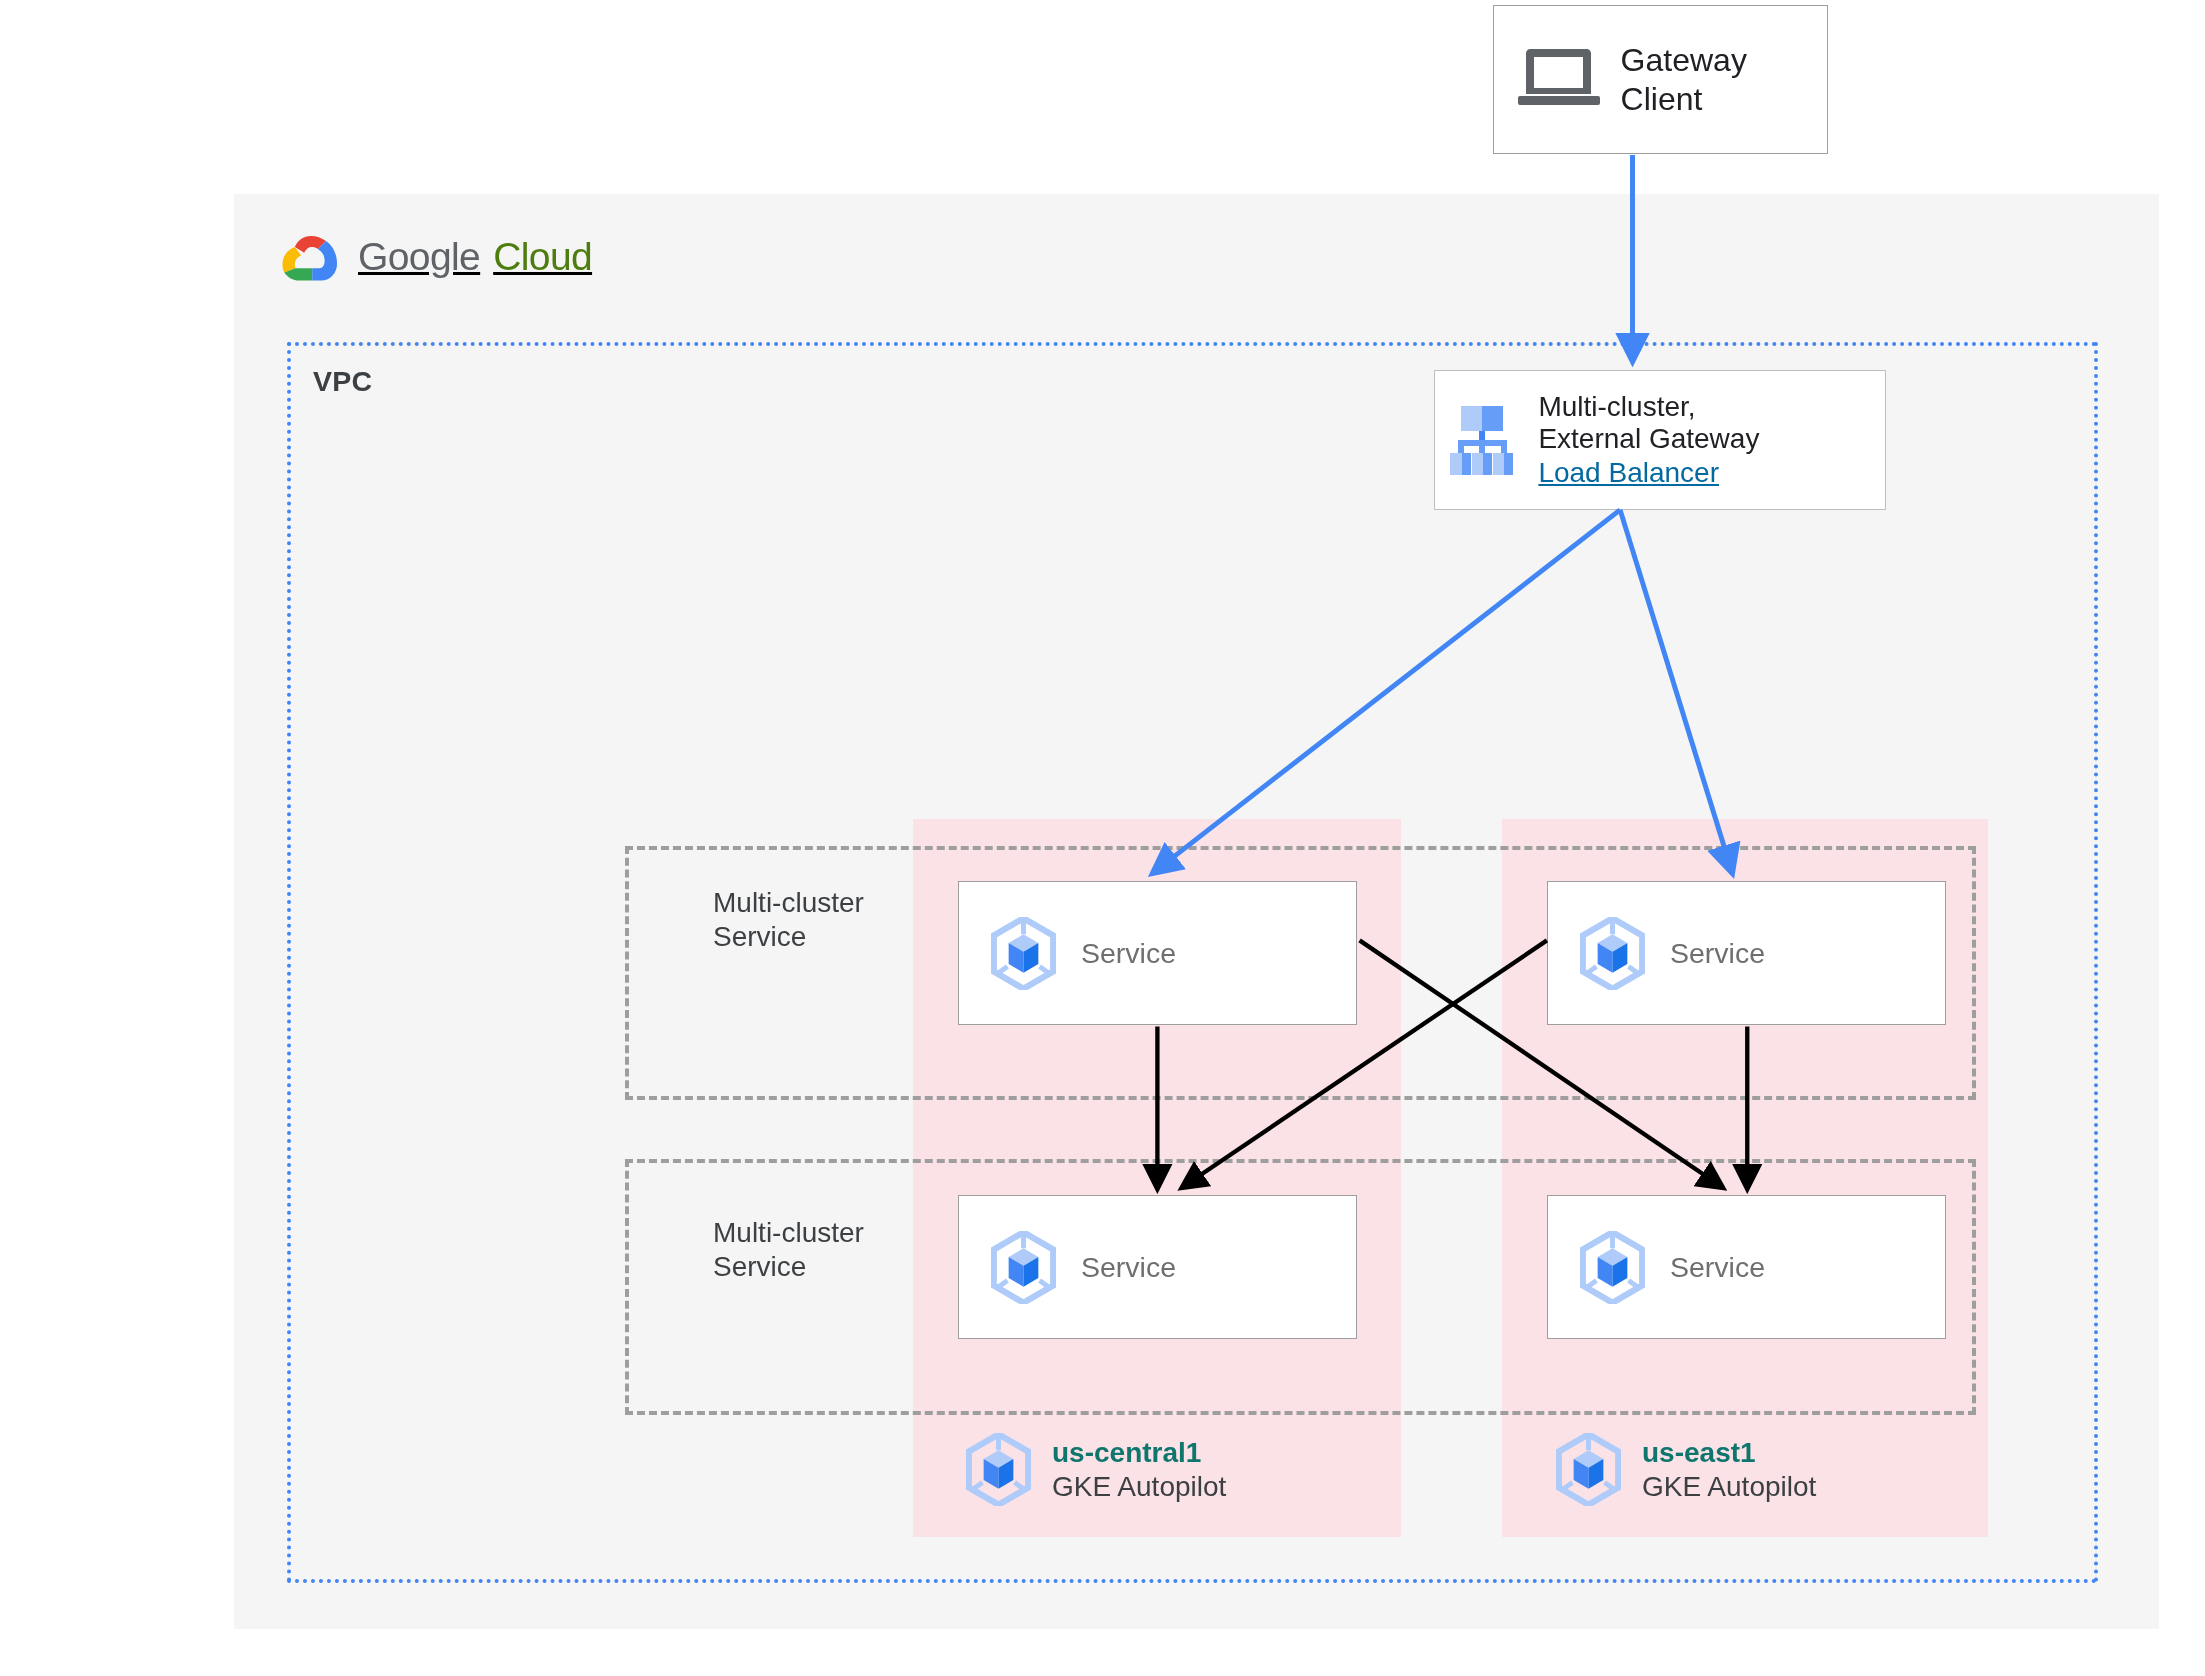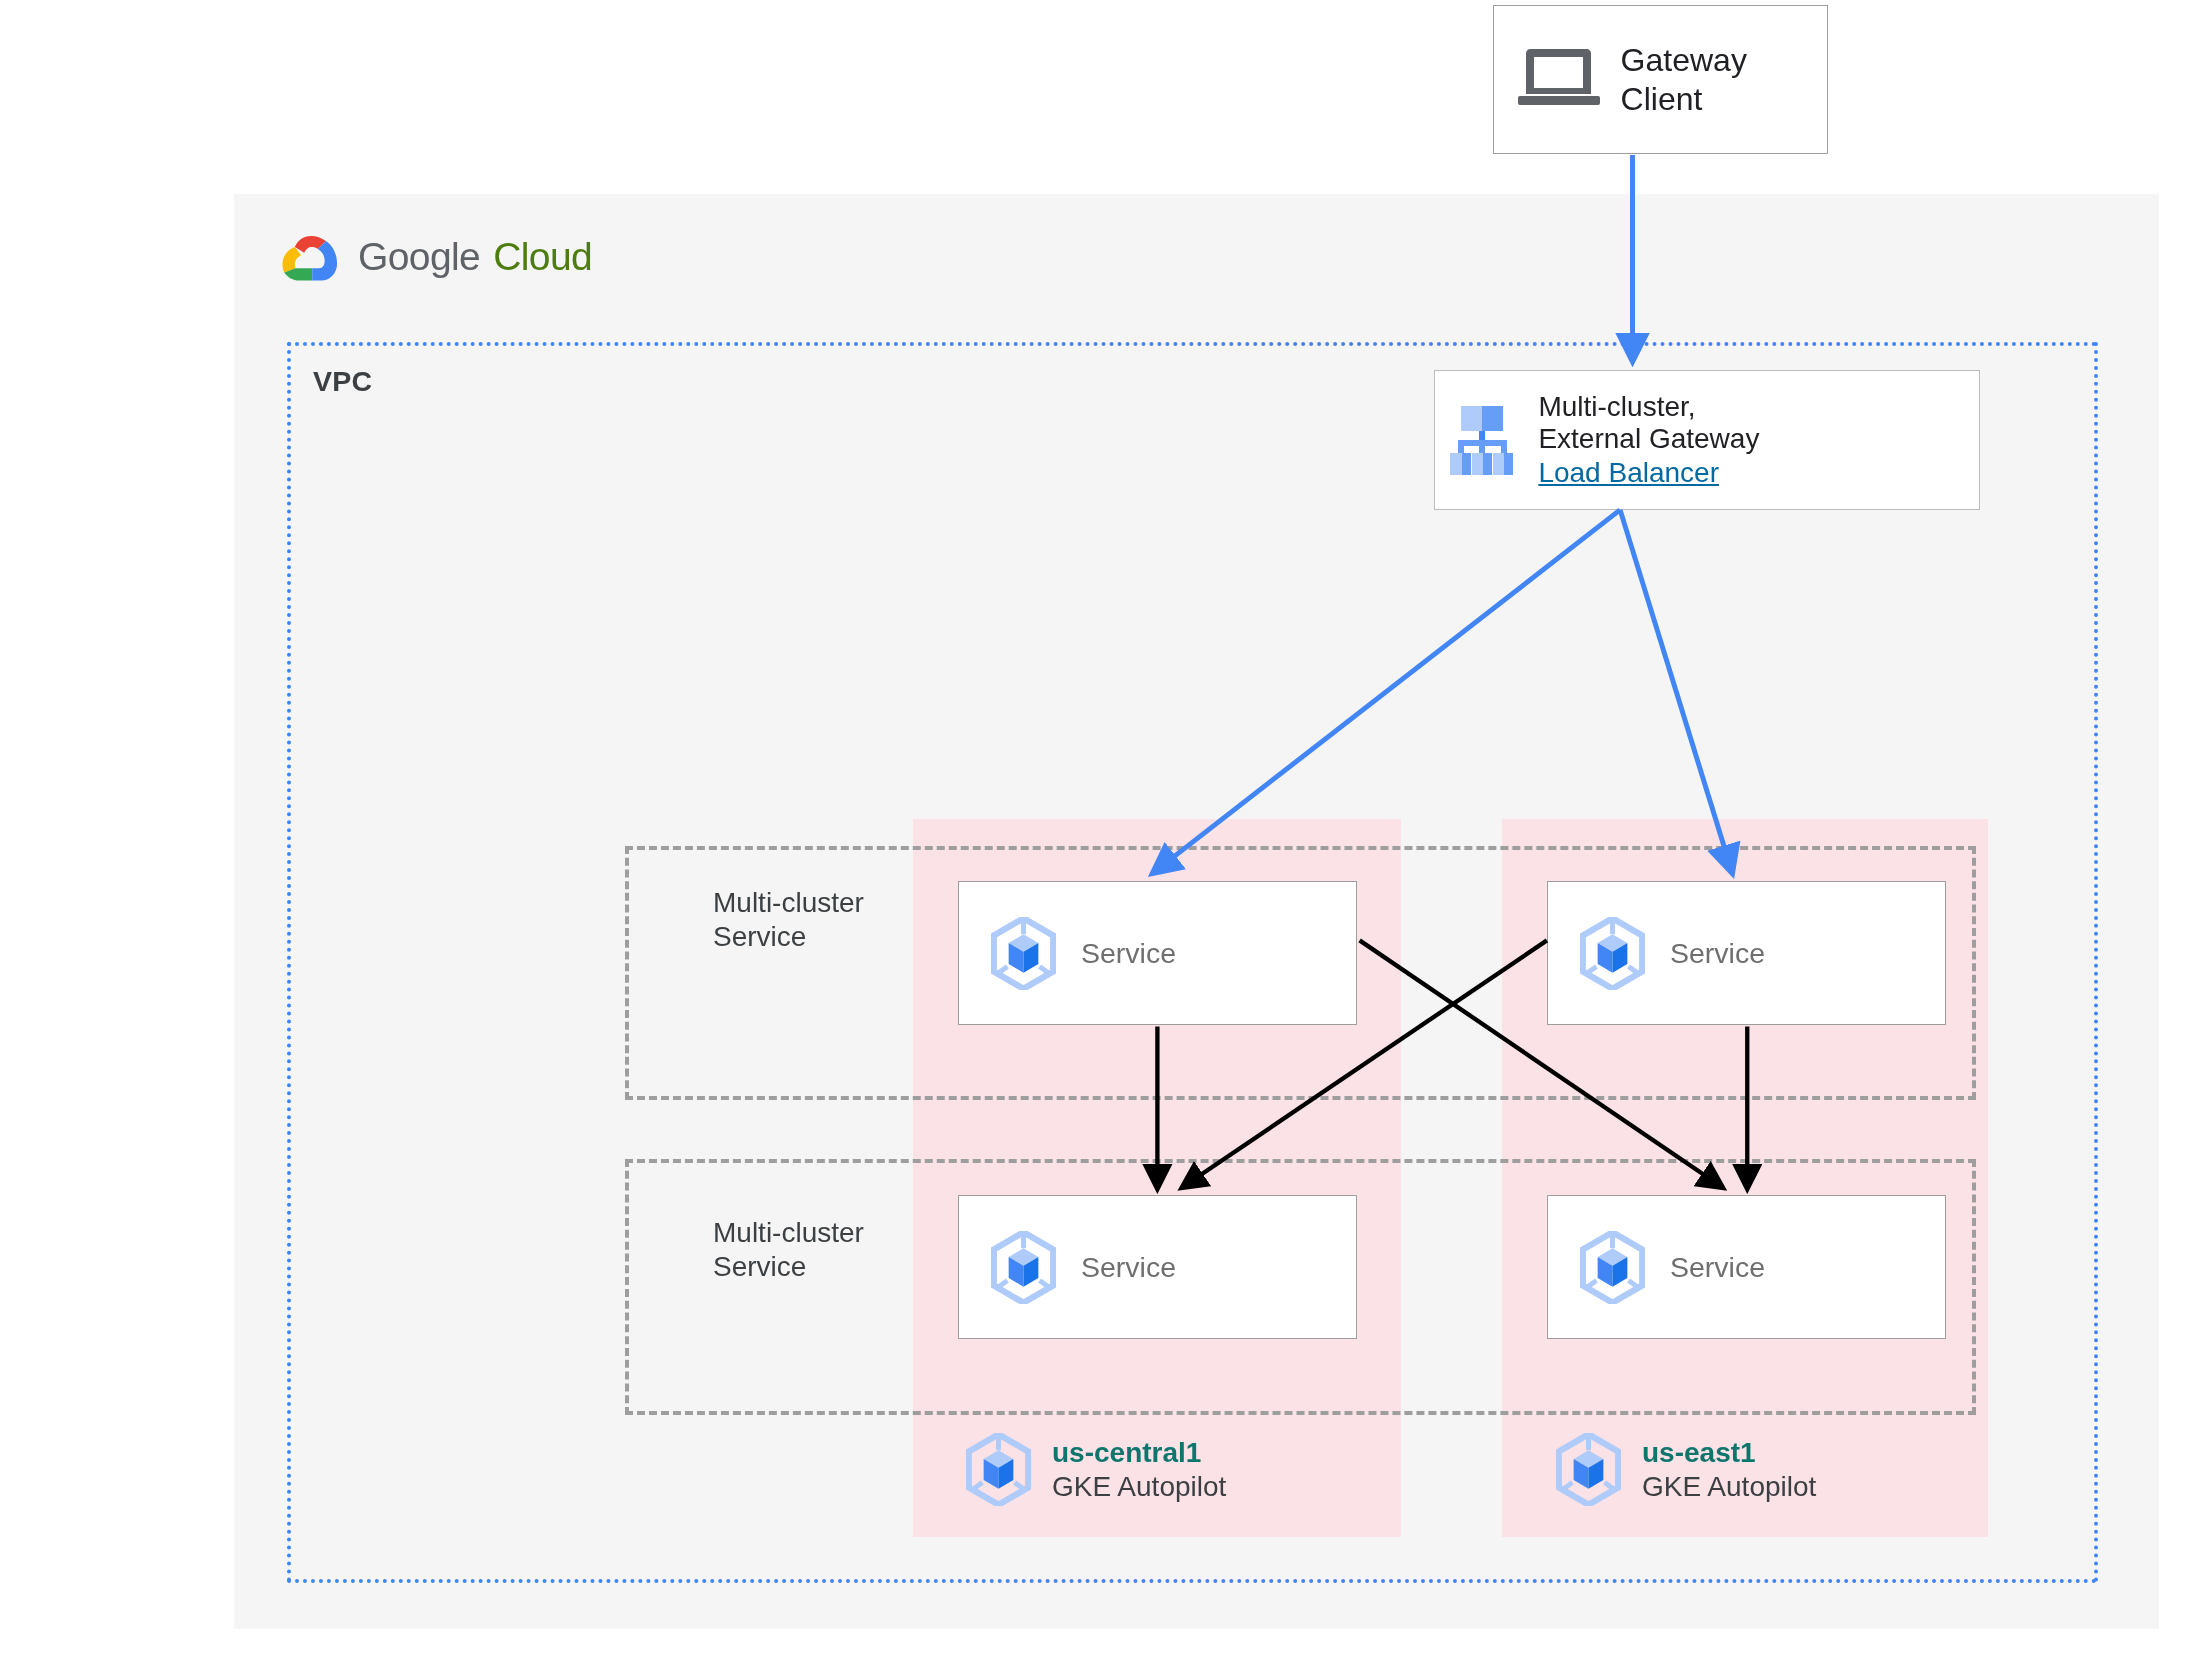--- a/index.html
+++ b/index.html
@@ -78,21 +78,21 @@
   .laptop .base{
     position:absolute;
     left:0px; top:50px;
     width:82px; height:9.3px;
     background:#5f6368;
     border-radius:1.9px;
   }
   
   .lb-box{
     left:1434px; top:370px;
-    width:546px; height:140px;
+    width:452px; height:140px;
     border:1.2px solid #bdbdbd;
     display:flex;
     align-items:center;
     padding-left:12.4px;
   }
   .lb-text{margin-left:15px;}
   .lb-title{
     font-size:28px;
     line-height:1.14;
     color:#202124;
@@ -184,21 +184,21 @@
     pointer-events:none;
   }
 </style>
 </head>
 <body>
 
 <div id="canvas">
 
   <div class="gcp-canvas"></div>
 
-  <div style="position:absolute;left:280px;top:232px;display:flex;align-items:center;">
+  <div style="position:absolute;left:280px;top:232px;display:flex;align-items:center;text-decoration:underline;">
     <svg width="62" height="50" viewBox="0 0 100 80">
       <path d="M50 6 C38 6 28 13 24 24 L39 33 C42 27 46 24 51 24 C55 24 58 25 61 27 L74 14 C67 9 59 6 50 6 Z" fill="#ea4335"></path>
       <path d="M24 24 C12 28 4 39 4 52 C4 57 5 61 7 65 L25 58 C24 56 24 54 24 52 C24 45 28 40 34 37 L24 24 Z" fill="#fbbc05"></path>
       <path d="M7 65 C12 73 21 78 31 78 L52 78 L52 58 L32 58 C29 58 27 58 25 58 L7 65 Z" fill="#34a853"></path>
       <path d="M74 14 L61 27 C68 31 72 38 72 46 C72 53 69 58 63 58 L52 58 L52 78 L67 78 C81 78 92 66 92 51 C92 35 85 21 74 14 Z" fill="#4285f4"></path>
     </svg>
     <span style="font-size:39px;color:#5f6368;margin-left:16px;letter-spacing:-0.6px;">Google</span>
     <span style="font-size:39px;color:#4d7c0f;margin-left:13px;letter-spacing:-0.6px;">Cloud</span>
   </div>
 

